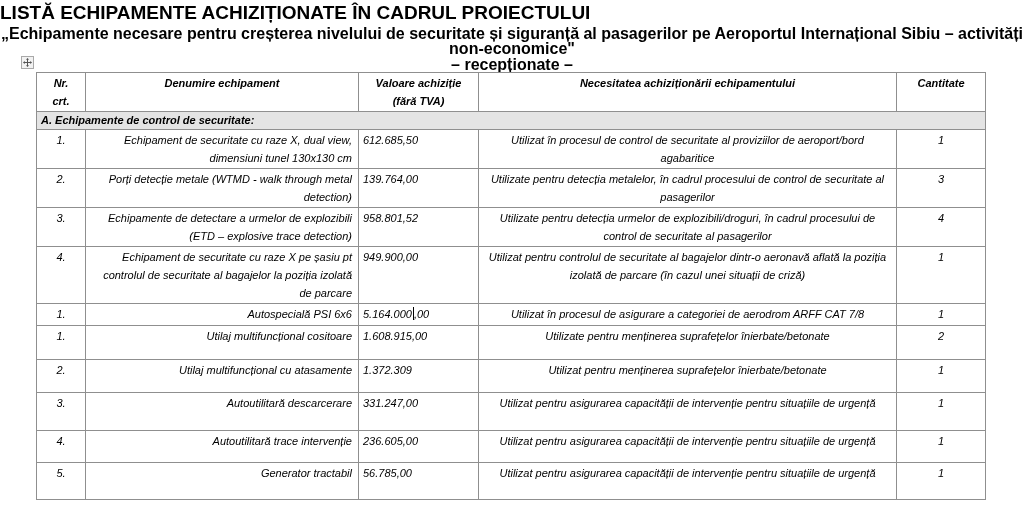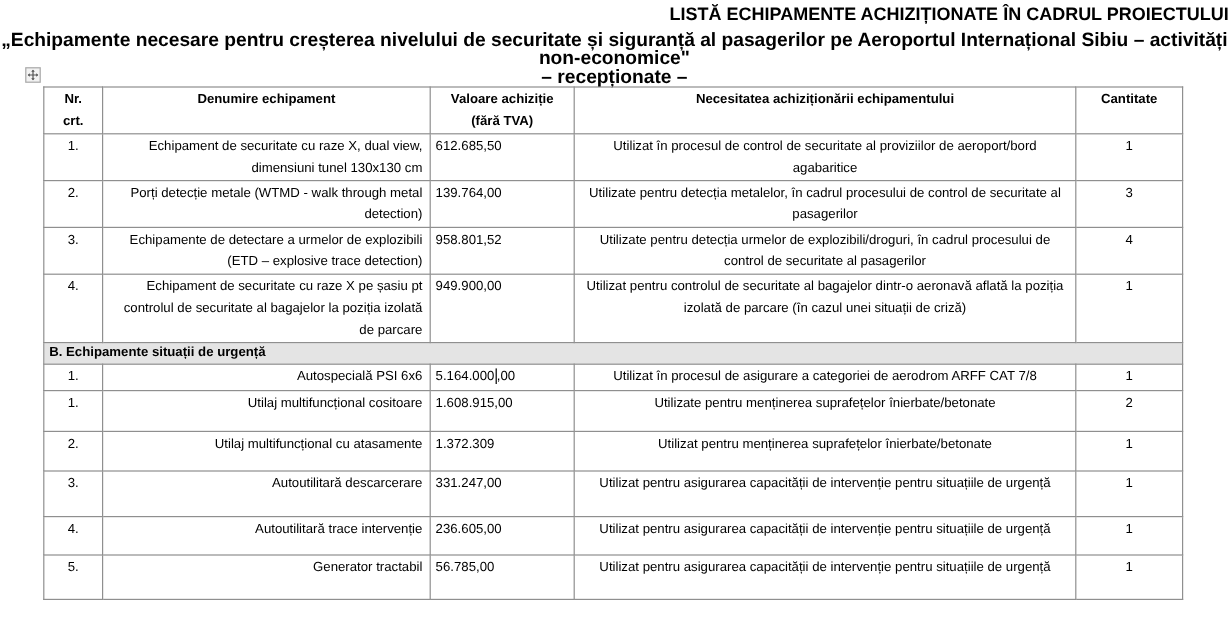--- a/index.html
+++ b/index.html
@@ -5,23 +5,23 @@
   html, body { margin: 0; padding: 0; }
   body {
     width: 1024px; height: 524px;
     background: #ffffff;
     font-family: "Liberation Sans", sans-serif;
     color: #000;
     position: relative;
     overflow: hidden;
   }
   .doc-title {
-    text-align: right;
-    font-weight: bold;
-    font-size: 15px;
+    text-align: left;
+    font-weight: bold;
+    font-size: 19px;
     line-height: 16px;
     padding-top: 5px;
   }
   .doc-subtitle {
     text-align: center;
     font-weight: bold;
     font-size: 16px;
     line-height: 15px;
     margin-top: 5px;
   }
@@ -48,20 +48,21 @@
     width: 949px;
   }
   .equip-table th, .equip-table td {
     border: 1px solid #8f8f8f;
     vertical-align: top;
     font-size: 11px;
     line-height: 18px;
     padding: 1px 4px;
     overflow: hidden;
     box-sizing: border-box;
+    font-style: italic;
   }
   .equip-table thead tr { height: 35px; }
   .equip-table th {
     font-weight: bold;
     text-align: center;
     white-space: pre-line;
     line-height: 18px;
   }
   tr.sec-row { height: 18px; }
   tr.sec-row td {
@@ -121,20 +122,23 @@
           <th>Nr.
 crt.</th>
           <th>Denumire echipament</th>
           <th>Valoare achiziție
 (fără TVA)</th>
           <th>Necesitatea achiziționării echipamentului</th>
           <th>Cantitate</th>
         </tr>
       </thead>
       <tbody id="table-body">
+          <tr class="sec-row">
+            <td colspan="5">A. Echipamente de control de securitate:</td>
+          </tr>
           <tr style="height: 37px;">
             <td class="c-no">1.</td>
             <td class="c-name">Echipament de securitate cu raze X, dual view, dimensiuni tunel 130x130 cm</td>
             <td class="c-value">612.685,50</td>
             <td class="c-necessity">Utilizat în procesul de control de securitate al proviziilor de aeroport/bord agabaritice</td>
             <td class="c-qty">1</td>
           </tr>
           <tr style="height: 37px;">
             <td class="c-no">2.</td>
             <td class="c-name">Porți detecție metale (WTMD - walk through metal detection)</td>
@@ -149,23 +153,20 @@
             <td class="c-necessity">Utilizate pentru detecția urmelor de explozibili/droguri, în cadrul procesului de control de securitate al pasagerilor</td>
             <td class="c-qty">4</td>
           </tr>
           <tr style="height: 55px;">
             <td class="c-no">4.</td>
             <td class="c-name">Echipament de securitate cu raze X pe șasiu pt controlul de securitate al bagajelor la poziția izolată de parcare</td>
             <td class="c-value">949.900,00</td>
             <td class="c-necessity">Utilizat pentru controlul de securitate al bagajelor dintr-o aeronavă aflată la poziția izolată de parcare (în cazul unei situații de criză)</td>
             <td class="c-qty">1</td>
           </tr>
-          <tr class="sec-row">
-            <td colspan="5">B. Echipamente situații de urgență</td>
-          </tr>
           <tr style="height: 22px;">
             <td class="c-no">1.</td>
             <td class="c-name">Autospecială PSI 6x6</td>
             <td class="c-value"><span>5.164.000</span><span class="caret"></span><span>,00</span></td>
             <td class="c-necessity">Utilizat în procesul de asigurare a categoriei de aerodrom ARFF CAT 7/8</td>
             <td class="c-qty">1</td>
           </tr>
           <tr style="height: 34px;">
             <td class="c-no">1.</td>
             <td class="c-name">Utilaj multifuncțional cositoare</td>

